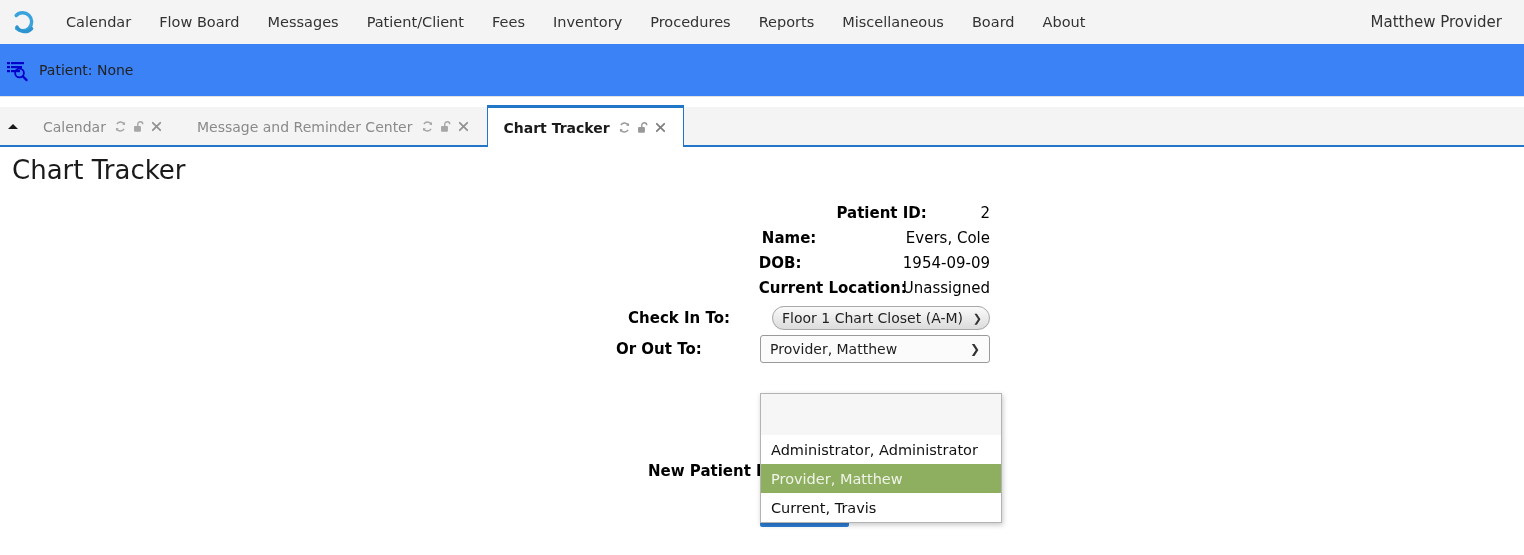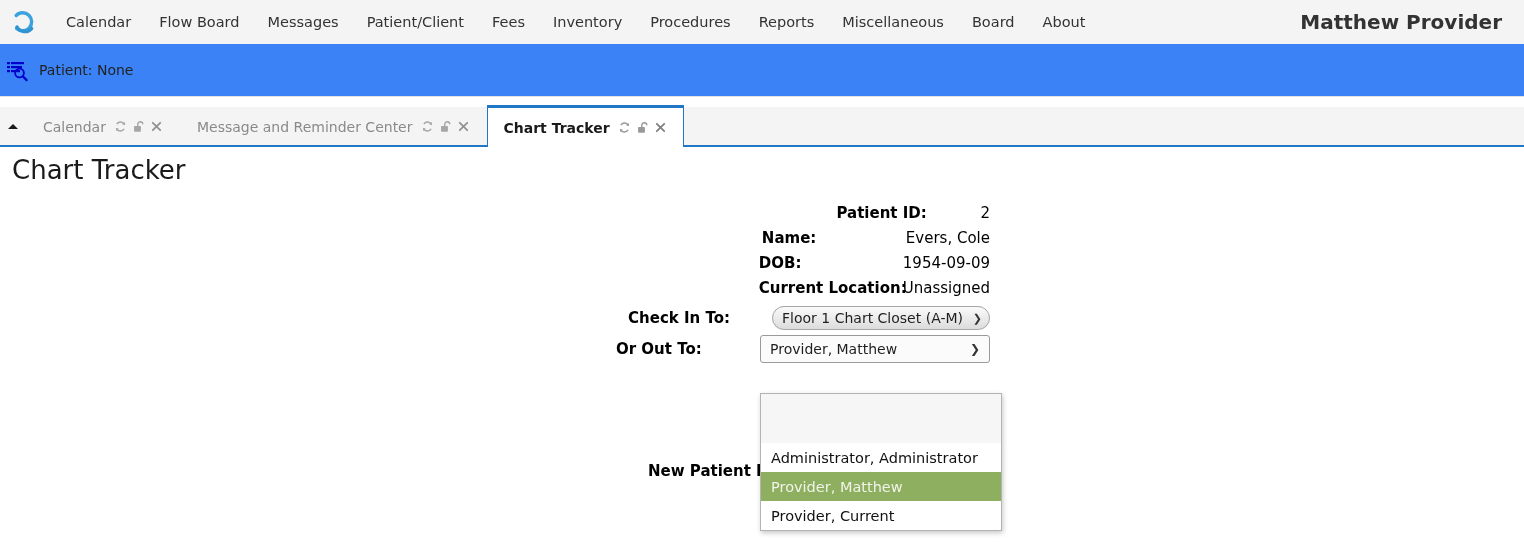--- a/index.html
+++ b/index.html
@@ -16,21 +16,21 @@
     position: absolute; left:0; top:0; width:1524px; height:44px;
     background:#f4f4f4;
     display:flex; align-items:center;
   }
   .brand-logo { margin-left:10px; margin-right:14px; width:28px; height:28px; flex:none; display:flex; align-items:center; justify-content:center;}
   .nav-items { display:flex; align-items:center; }
   .nav-item {
     color:#333; font-size:14.5px; padding:0 14px; line-height:44px; cursor:pointer;
     white-space:nowrap; font-weight:500;
   }
-  .navbar-right { margin-left:auto; margin-right:22px; font-size:20px; color:#333; font-weight:700; white-space:nowrap;}
+  .navbar-right { margin-left:auto; margin-right:22px; font-size:15px; color:#333; font-weight:400; white-space:nowrap;}
 
   
   .patient-bar {
     position:absolute; left:0; top:44px; width:1524px; height:52px;
     background:#3b82f6; border-bottom:1px solid #e2e2e2;
     display:flex; align-items:center;
   }
   .patient-icon { margin-left:5px; margin-right:8px; width:26px; height:24px; flex:none; }
   .patient-text { font-size:14px; color:#222; }
 
@@ -103,21 +103,21 @@
   }
   .sel-open .chev2 { margin-left:auto; font-size:12px; color:#333; }
 
   
   .dropdown-popup {
     position:absolute; left:760px; top:393px; width:240px;
     background:#f6f6f6;
     border:1px solid #b3b3b3;
     box-shadow:1px 2px 5px rgba(0,0,0,.22);
     z-index:40;
-    padding-top:16px;
+    padding-top:8px;
   }
   .dd-blank { height:33px; background:#f6f6f6; }
   .dd-item {
     height:29px; display:flex; align-items:center;
     padding:0 0 0 10px; font-size:14.5px; color:#111;
     background:#ffffff; cursor:pointer; white-space:nowrap;
   }
   .dd-item.selected { background:#8eaf60; color:#f0f3e8; }
 
   .newpid-row { position:absolute; left:648px; top:462px; display:flex; align-items:center; }
@@ -301,16 +301,16 @@
   <div class="newpid-row">
     <span class="f-label w1">New Patient ID:</span>
   </div>
 
   <div class="lookup-btn">Look Up</div>
 
   <div class="dropdown-popup">
     <div class="dd-blank"></div>
     <div class="dd-item">Administrator, Administrator</div>
     <div class="dd-item selected">Provider, Matthew</div>
-    <div class="dd-item">Provider, Current</div>
+    <div class="dd-item">Current, Travis</div>
   </div>
 
 </div>
 
 </body></html>

